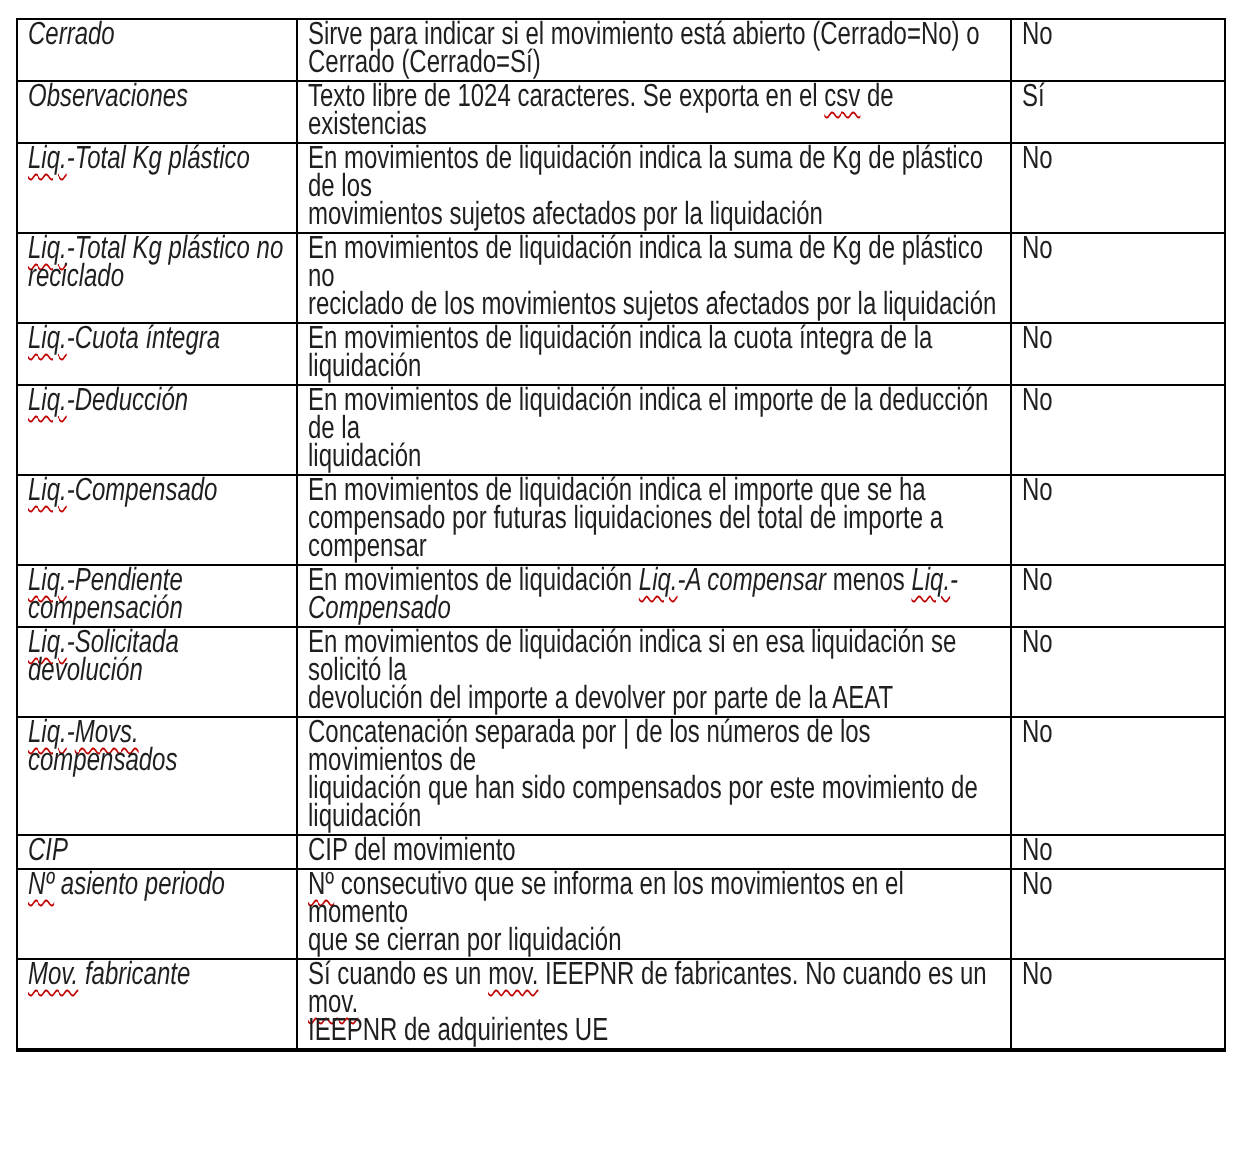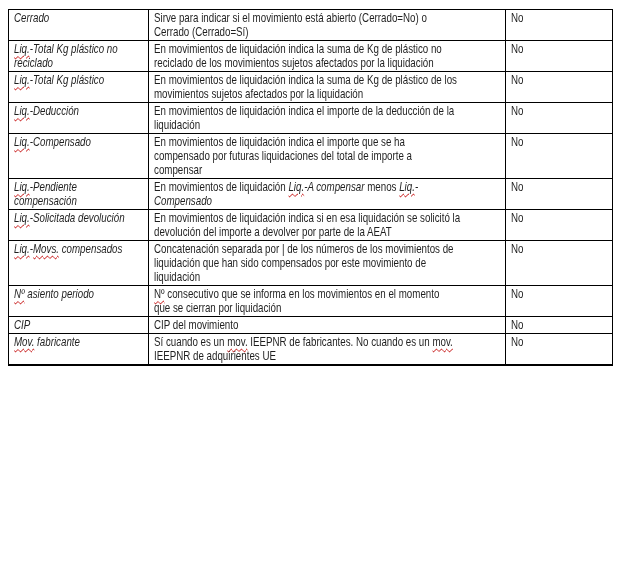--- a/index.html
+++ b/index.html
@@ -22,21 +22,21 @@
     border: 1px solid #000000;
     border-bottom: 2px solid #000000;
   }
   col.c-field { width: 140px; }
   col.c-desc  { width: 357px; }
   col.c-flag  { width: 107px; }
   td {
     border: 1px solid #000000;
     vertical-align: top;
     padding: 1px 5px;
-    font-size: 13px;
+    font-size: 16px;
     line-height: 14px;
     color: #1f1f1f;
     overflow: hidden;
   }
   .col-field { font-style: italic; }
   
   .cx {
     transform: scaleX(0.75);
     transform-origin: 0 0;
     width: 133.4%;
@@ -69,38 +69,61 @@
           <td class="col-desc">
             <div class="cx"><span>Sirve para indicar si el movimiento está abierto (Cerrado=No) o
 Cerrado (Cerrado=Sí)</span></div>
           </td>
           <td class="col-flag">
             <div class="cx"><span>No</span></div>
           </td>
         </tr>
         <tr>
           <td class="col-field">
+            <div class="cx"><span>Observaciones</span></div>
+          </td>
+          <td class="col-desc">
+            <div class="cx"><span>Texto libre de 1024 caracteres. Se exporta en el </span><span class="sq">csv</span><span> de existencias</span></div>
+          </td>
+          <td class="col-flag">
+            <div class="cx"><span>Sí</span></div>
+          </td>
+        </tr>
+        <tr>
+          <td class="col-field">
+            <div class="cx"><span class="sq">Liq.</span><span>-Total Kg plástico</span></div>
+          </td>
+          <td class="col-desc">
+            <div class="cx"><span>En movimientos de liquidación indica la suma de Kg de plástico de los
+movimientos sujetos afectados por la liquidación</span></div>
+          </td>
+          <td class="col-flag">
+            <div class="cx"><span>No</span></div>
+          </td>
+        </tr>
+        <tr>
+          <td class="col-field">
             <div class="cx"><span class="sq">Liq.</span><span>-Total Kg plástico no
 reciclado</span></div>
           </td>
           <td class="col-desc">
             <div class="cx"><span>En movimientos de liquidación indica la suma de Kg de plástico no
 reciclado de los movimientos sujetos afectados por la liquidación</span></div>
           </td>
           <td class="col-flag">
             <div class="cx"><span>No</span></div>
           </td>
         </tr>
         <tr>
           <td class="col-field">
-            <div class="cx"><span class="sq">Liq.</span><span>-Total Kg plástico</span></div>
-          </td>
-          <td class="col-desc">
-            <div class="cx"><span>En movimientos de liquidación indica la suma de Kg de plástico de los
-movimientos sujetos afectados por la liquidación</span></div>
+            <div class="cx"><span class="sq">Liq.</span><span>-Cuota íntegra</span></div>
+          </td>
+          <td class="col-desc">
+            <div class="cx"><span>En movimientos de liquidación indica la cuota íntegra de la
+liquidación</span></div>
           </td>
           <td class="col-flag">
             <div class="cx"><span>No</span></div>
           </td>
         </tr>
         <tr>
           <td class="col-field">
             <div class="cx"><span class="sq">Liq.</span><span>-Deducción</span></div>
           </td>
           <td class="col-desc">
@@ -157,36 +180,36 @@
             <div class="cx"><span>Concatenación separada por | de los números de los movimientos de
 liquidación que han sido compensados por este movimiento de
 liquidación</span></div>
           </td>
           <td class="col-flag">
             <div class="cx"><span>No</span></div>
           </td>
         </tr>
         <tr>
           <td class="col-field">
+            <div class="cx"><span>CIP</span></div>
+          </td>
+          <td class="col-desc">
+            <div class="cx"><span>CIP del movimiento</span></div>
+          </td>
+          <td class="col-flag">
+            <div class="cx"><span>No</span></div>
+          </td>
+        </tr>
+        <tr>
+          <td class="col-field">
             <div class="cx"><span class="sq">Nº</span><span> asiento periodo</span></div>
           </td>
           <td class="col-desc">
             <div class="cx"><span class="sq">Nº</span><span> consecutivo que se informa en los movimientos en el momento
 que se cierran por liquidación</span></div>
-          </td>
-          <td class="col-flag">
-            <div class="cx"><span>No</span></div>
-          </td>
-        </tr>
-        <tr>
-          <td class="col-field">
-            <div class="cx"><span>CIP</span></div>
-          </td>
-          <td class="col-desc">
-            <div class="cx"><span>CIP del movimiento</span></div>
           </td>
           <td class="col-flag">
             <div class="cx"><span>No</span></div>
           </td>
         </tr>
         <tr>
           <td class="col-field">
             <div class="cx"><span class="sq">Mov.</span><span> fabricante</span></div>
           </td>
           <td class="col-desc">

